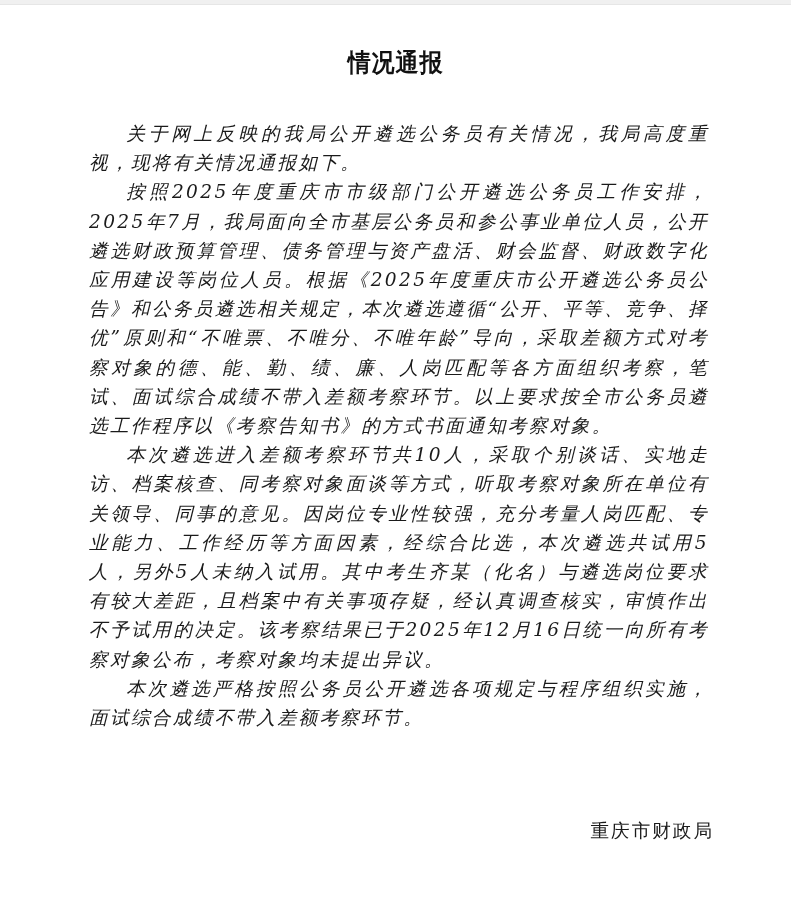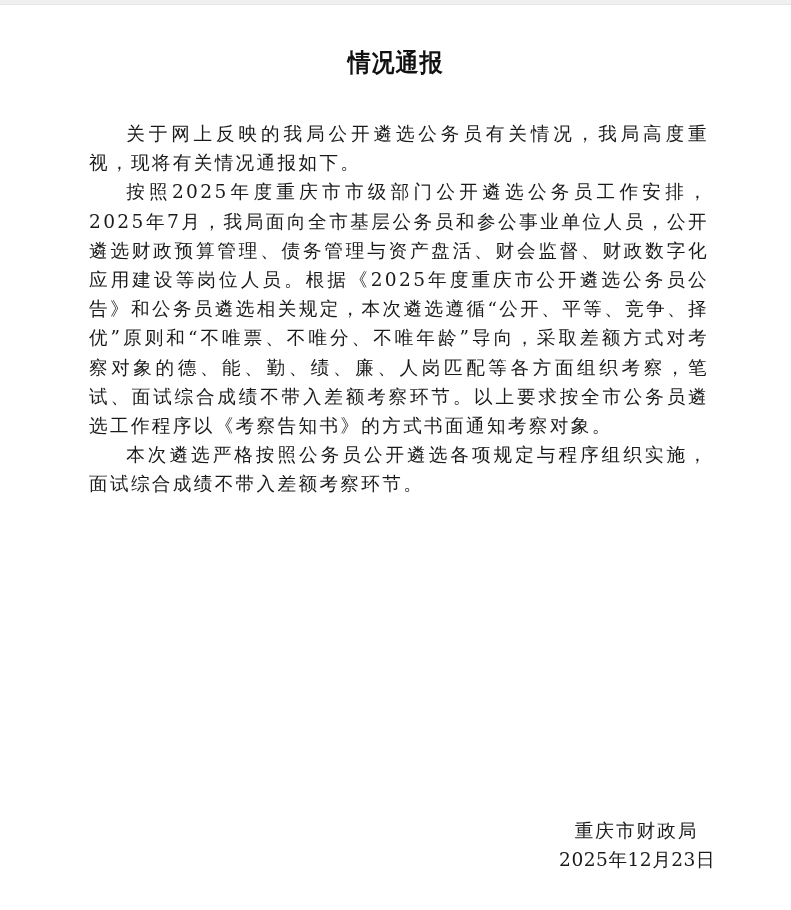--- a/index.html
+++ b/index.html
@@ -13,38 +13,38 @@
     position: absolute; left: 0; top: 46px; width: 791px; text-align: center;
     font-family: "DejaVu Sans", "Liberation Sans", sans-serif;
     font-weight: bold; font-size: 25px; letter-spacing: 1px; color: #111;
     transform: scaleX(0.92);
   }
   .body {
     position: absolute; left: 89px; top: 119px; width: 620px;
     font-size: 18.6px; line-height: 29.2px; letter-spacing: 2.35px;
     text-align: justify; text-justify: inter-character;
   }
-  .body p { margin: 0; text-indent: 2em; }
+  .body p { margin: 0; text-indent: 2em; font-style: italic; }
   .sign {
     position: absolute; right: 77px; top: 816px; text-align: center;
     font-size: 18.6px; line-height: 29px; letter-spacing: 2px;
   }
   .sign .date { margin-right: -1px; letter-spacing: 0.5px; }
 </style>
 </head>
 <body>
 
 <div class="topbar"></div>
 
 <div class="page">
   <div class="title">情况通报</div>
 
   <div class="body">
     <p>关于网上反映的我局公开遴选公务员有关情况，我局高度重视，现将有关情况通报如下。</p>
     <p>按照2025年度重庆市市级部门公开遴选公务员工作安排，2025年7月，我局面向全市基层公务员和参公事业单位人员，公开遴选财政预算管理、债务管理与资产盘活、财会监督、财政数字化应用建设等岗位人员。根据《2025年度重庆市公开遴选公务员公告》和公务员遴选相关规定，本次遴选遵循“公开、平等、竞争、择优”原则和“不唯票、不唯分、不唯年龄”导向，采取差额方式对考察对象的德、能、勤、绩、廉、人岗匹配等各方面组织考察，笔试、面试综合成绩不带入差额考察环节。以上要求按全市公务员遴选工作程序以《考察告知书》的方式书面通知考察对象。</p>
+    <p>本次遴选进入差额考察环节共10人，采取个别谈话、实地走访、档案核查、同考察对象面谈等方式，听取考察对象所在单位有关领导、同事的意见。因岗位专业性较强，充分考量人岗匹配、专业能力、工作经历等方面因素，经综合比选，本次遴选共试用5人，另外5人未纳入试用。其中考生齐某（化名）与遴选岗位要求有较大差距，且档案中有关事项存疑，经认真调查核实，审慎作出不予试用的决定。该考察结果已于2025年12月16日统一向所有考察对象公布，考察对象均未提出异议。</p>
     <p>本次遴选严格按照公务员公开遴选各项规定与程序组织实施，面试综合成绩不带入差额考察环节。</p>
   </div>
 
   <div class="sign">
     <div class="issuer">重庆市财政局</div>
-    <div class="date">2025年12月23日</div>
   </div>
 </div>
 
 </body></html>

